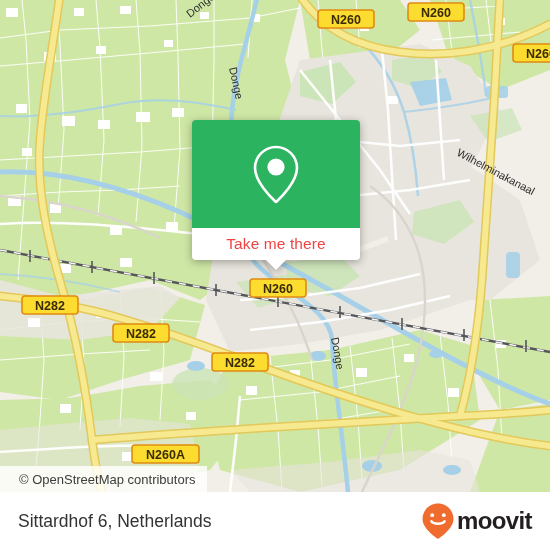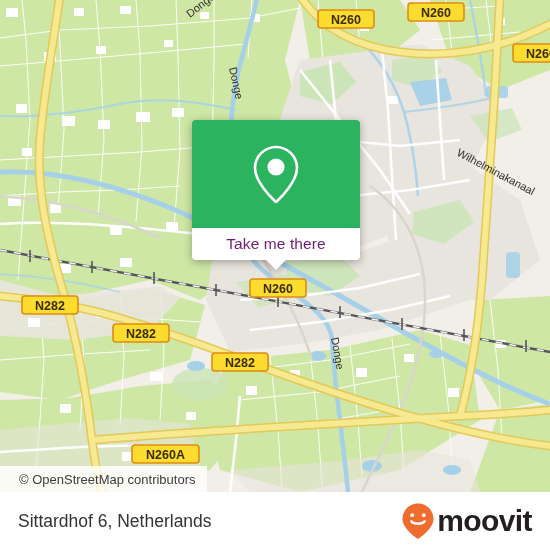--- a/index.html
+++ b/index.html
@@ -49,21 +49,21 @@
     background: #ffffff;
     height: 32px;
     border-radius: 0 0 4px 4px;
     display: flex;
     align-items: center;
     justify-content: center;
     position: relative;
   }
   #popup-label {
     font-size: 15.5px;
-    color: #701a75;
+    color: #ef4444;
     letter-spacing: .1px;
     line-height: 1;
   }
   #popup-tail {
     position: absolute;
     left: 50%;
     top: 31px;
     margin-left: -11px;
     width: 0; height: 0;
     border-left: 11px solid transparent;
@@ -113,21 +113,21 @@
     font-size: 17.5px;
     color: #333333;
     white-space: nowrap;
   }
   #brand {
     display: flex;
     align-items: center;
     gap: 2px;
   }
   #brand-word {
-    font-size: 30px;
+    font-size: 24px;
     font-weight: bold;
     color: #231f20;
     letter-spacing: -0.6px;
     line-height: 1;
   }
 
   .map-shield text { font-family: "Liberation Sans", sans-serif; }
   .maplabel {
     font-family: "Liberation Sans", sans-serif;
     fill: #2e2e2e;

